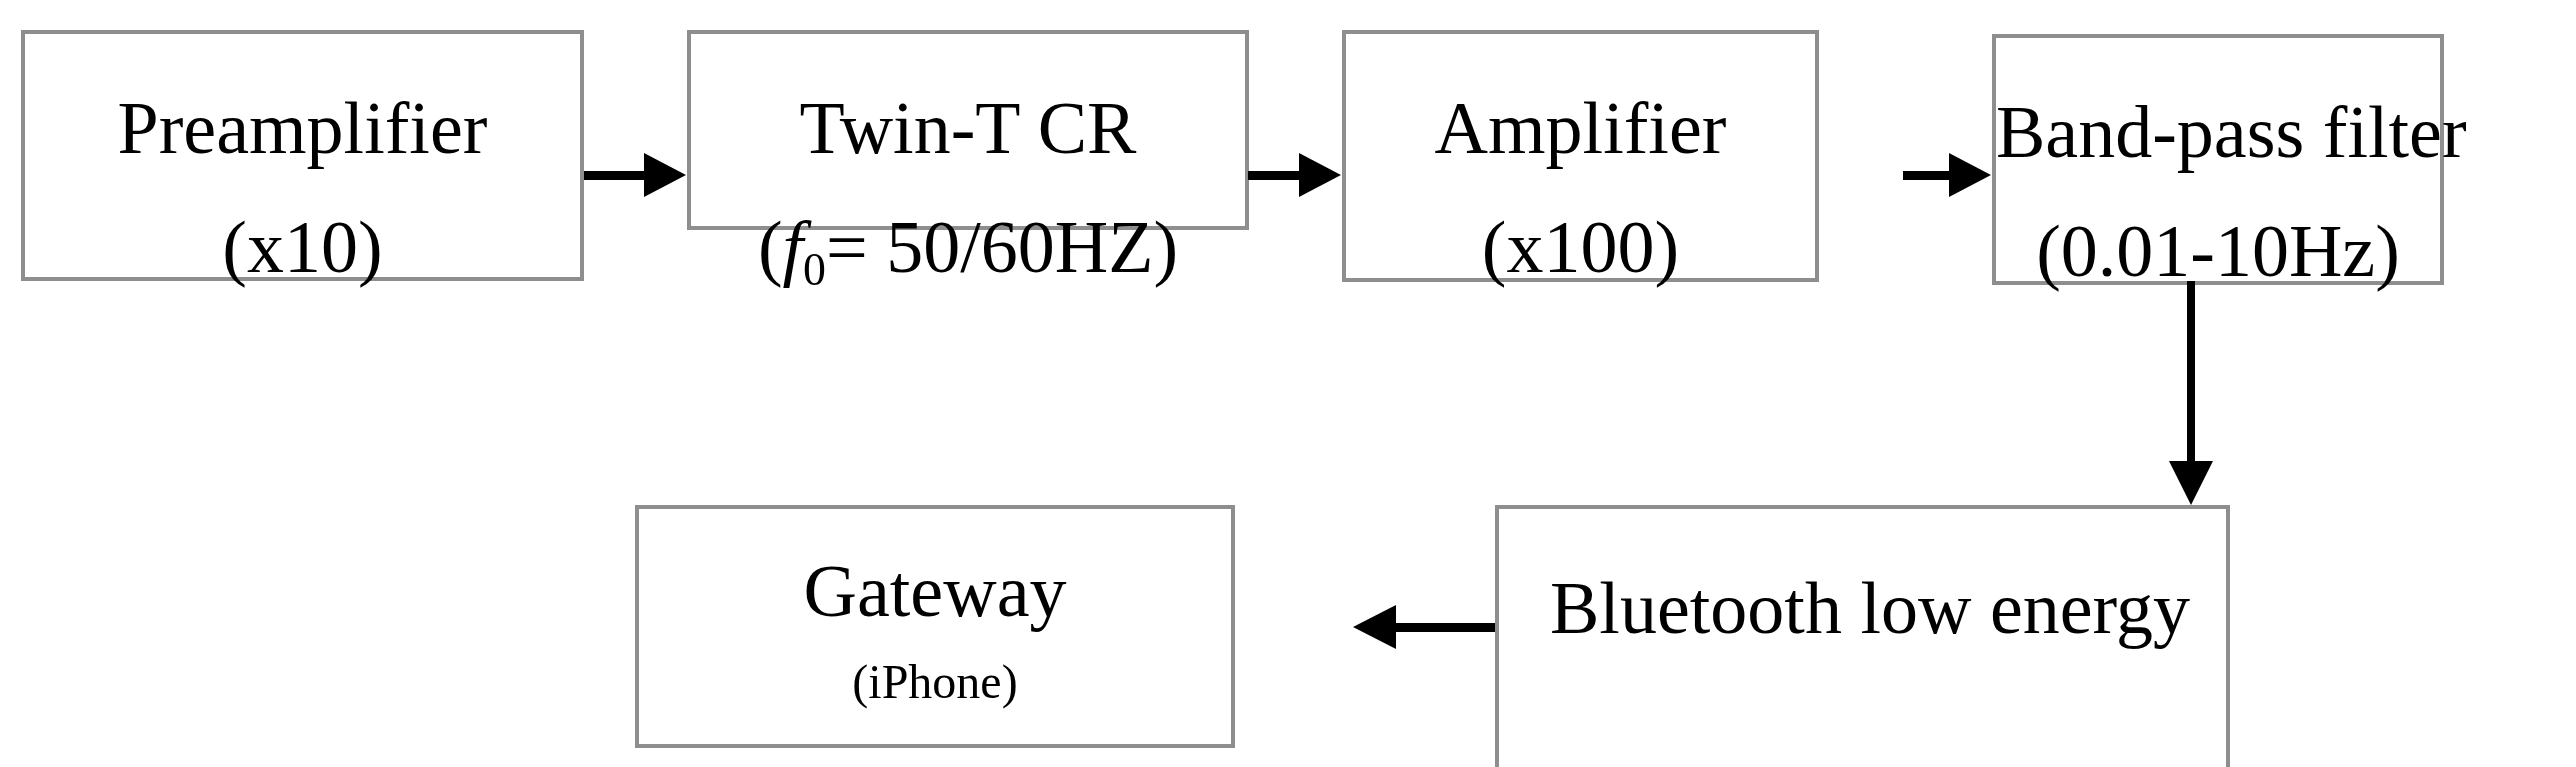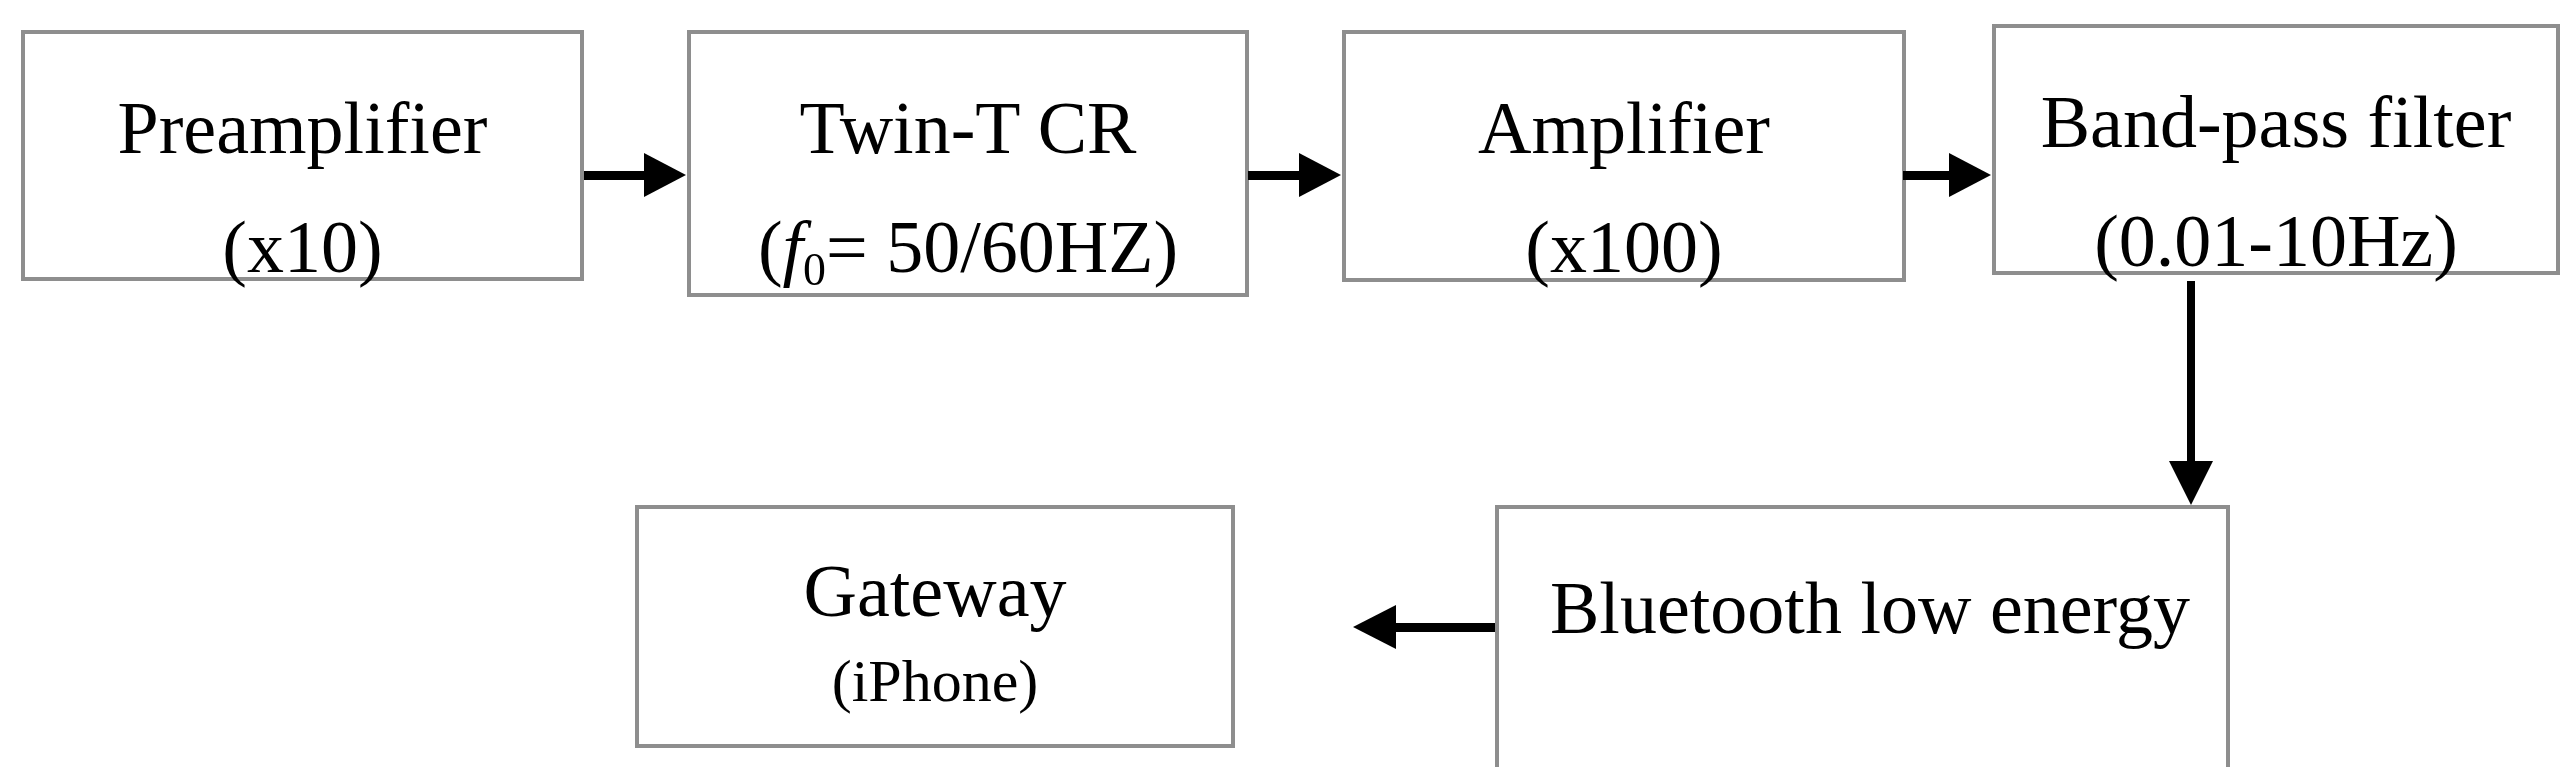--- a/index.html
+++ b/index.html
@@ -10,40 +10,40 @@
   }
   .box {
     position:absolute; box-sizing:border-box;
     border:4.5px solid #8e8e8e; background:#ffffff;
     font-size:74px; overflow:visible; white-space:nowrap;
   }
   .top-box { text-align:center; padding-top:35px; }
   .top-box .line { height:119px; line-height:119px; }
   .box-gateway { text-align:center; padding-top:36px; }
   .box-gateway .line1 { height:93px; line-height:93px; }
-  .box-gateway .line2 { height:87px; line-height:87px; font-size:60px; }
+  .box-gateway .line2 { height:87px; line-height:87px; font-size:48px; }
   .box-ble { text-align:left; padding:51px 0 0 51px; }
   .box-ble .line { height:97px; line-height:97px; }
   .fsym { font-style:italic; }
   .fsub { font-size:0.62em; vertical-align:-0.28em; }
 
   .shaft-h { position:absolute; height:9px; background:#000000; }
   .shaft-v { position:absolute; width:8.4px; background:#000000; }
   .head-right { position:absolute; width:0; height:0;
     border-left:42px solid #000000; border-top:22.5px solid transparent; border-bottom:22.5px solid transparent; }
   .head-left { position:absolute; width:0; height:0;
     border-right:43px solid #000000; border-top:22.5px solid transparent; border-bottom:22.5px solid transparent; }
   .head-down { position:absolute; width:0; height:0;
     border-top:44px solid #000000; border-left:22.5px solid transparent; border-right:22.5px solid transparent; }
 
   
   .box-preamplifier { left:21px;   top:30px;  width:563px;  height:251px; }
-  .box-twint        { left:687px; top:30px;  width:562px;  height:267px; }
-  .box-amplifier    { left:1342px; top:30px;  width:564px;  height:252px; }
-  .box-bandpass     { left:1992px; top:24px;  width:568px;  height:251px; }
+  .box-twint        { left:687px; top:30px;  width:562px;  height:200px; }
+  .box-amplifier    { left:1342px; top:30px;  width:477px;  height:252px; }
+  .box-bandpass     { left:1992px; top:34px;  width:452px;  height:251px; }
   .box-gateway      { left:635px;  top:505px; width:600px; height:243px; }
   .box-ble          { left:1495px; top:505px; width:735px; height:275px; }
 </style>
 </head>
 <body>
 
 <div id="stage">
 
   <div class="box top-box box-preamplifier">
     <div class="line">Preamplifier</div>

